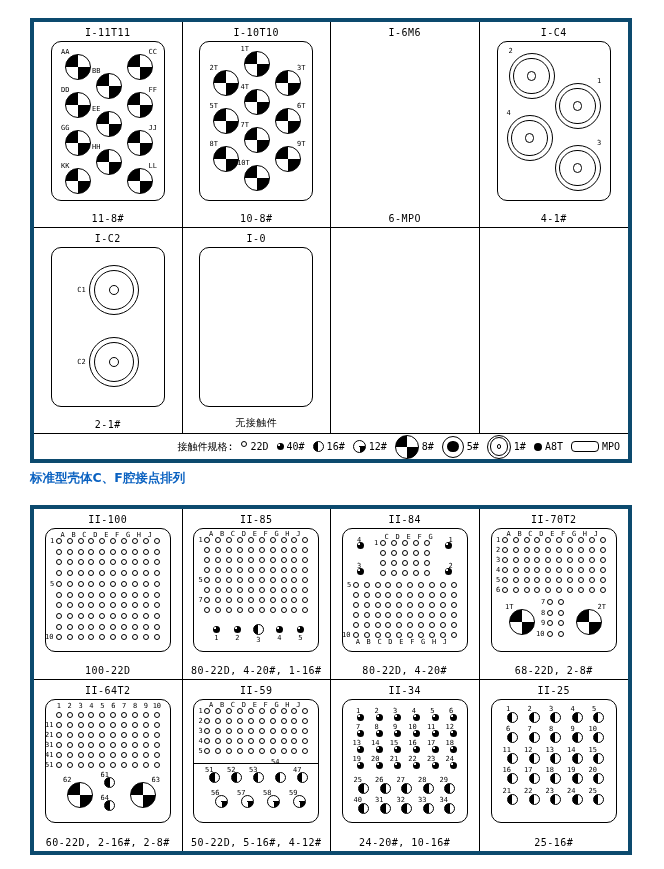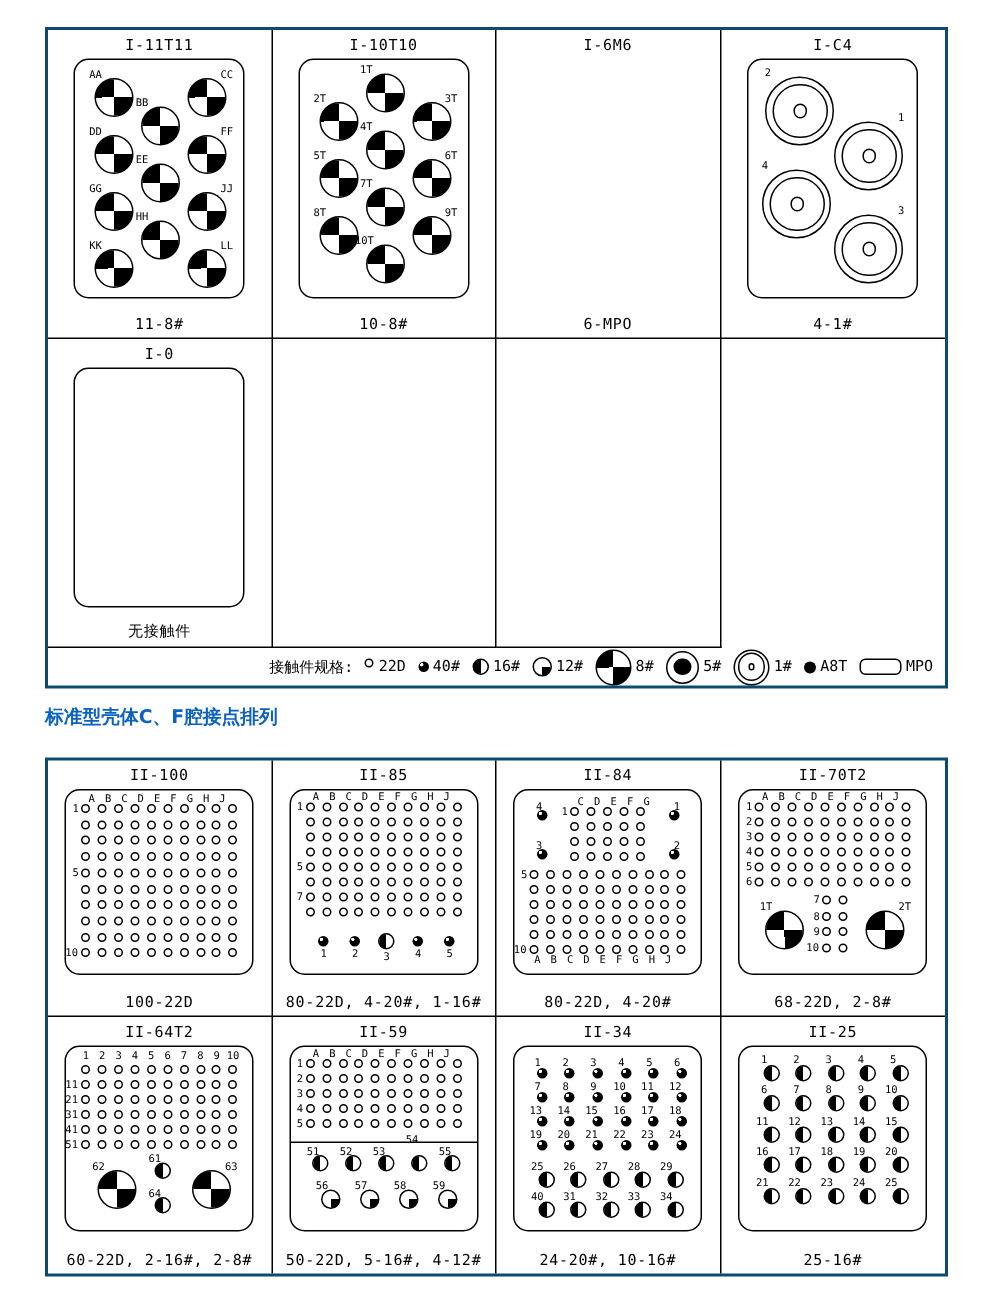--- a/index.html
+++ b/index.html
@@ -1,19 +1,19 @@
 <!DOCTYPE html>
 <html><head>
 <meta charset="utf-8">
 <style>
   html,body{margin:0;padding:0;background:#fff;}
   .page{position:relative;width:664px;height:869px;background:#fff;overflow:hidden;
         font-family:"DejaVu Sans",sans-serif;color:#000;}
   .ctable{position:absolute;left:30px;width:602px;display:grid;
-          grid-template-columns:repeat(4,1fr);border:2px solid #0c4a6e;background:#fff;box-sizing:border-box;}
+          grid-template-columns:repeat(4,1fr);border:4px solid #0c4a6e;background:#fff;box-sizing:border-box;}
   .t1{top:18px;}
   .t2{top:505px;}
   .cell{border-right:1px solid #000;border-bottom:1px solid #000;display:flex;flex-direction:column;
         align-items:center;padding:5px 0 3px;box-sizing:border-box;overflow:hidden;}
   .ctable .cell:nth-child(4n){border-right:none;}
   .t1 .cell{height:206px;}
   .t2 .cell{height:171px;}
   .t2 .cell:nth-child(n+5){border-bottom:none;}
   .cell-title{font-family:"DejaVu Sans Mono",monospace;font-size:10px;letter-spacing:.5px;}
   .face{position:relative;border:1px solid #000;border-radius:10px;background:#fff;margin-top:3px;flex:none;}
@@ -142,20 +142,38 @@
           </span>
           <span class="flbl tl" style="left: 12px; top: 74px;">4</span>
           <span class="sym c1big abs" style="left: 57px; top: 103px;">
             <span class="ring">
               <span class="cdot"></span>
             </span>
           </span>
           <span class="flbl tr" style="left: 100px; top: 104px;">3</span>
         </div>
         <div class="cell-caption">4-1#</div>
+      </div>
+      <div class="cell">
+        <div class="cell-title">I-C2</div>
+        <div class="face">
+          <span class="sym c1big abs" style="width: 50px; height: 50px; left: 37px; top: 17px;">
+            <span class="ring">
+              <span class="cdot"></span>
+            </span>
+          </span>
+          <span class="flbl l" style="left: 34px; top: 42px;">C1</span>
+          <span class="sym c1big abs" style="width: 50px; height: 50px; left: 37px; top: 89px;">
+            <span class="ring">
+              <span class="cdot"></span>
+            </span>
+          </span>
+          <span class="flbl l" style="left: 34px; top: 114px;">C2</span>
+        </div>
+        <div class="cell-caption">2-1#</div>
       </div>
       <div class="cell">
         <div class="cell-title">I-0</div>
         <div class="face"></div>
         <div class="cell-caption">无接触件</div>
       </div>
       <div class="cell"></div>
       <div class="cell"></div>
       <div class="legendrow" id="legend-row">
       <span class="lg-label">接触件规格:</span>
@@ -802,21 +820,21 @@
           <div class="hline" style="top: 63px;"></div>
           <span class="sym c16 abs" style="left: 14.5px; top: 71.5px;"></span>
           <span class="flbl tl" style="left: 17.5px; top: 72.5px;">51</span>
           <span class="sym c16 abs" style="left: 36.5px; top: 71.5px;"></span>
           <span class="flbl tl" style="left: 39.5px; top: 72.5px;">52</span>
           <span class="sym c16 abs" style="left: 58.5px; top: 71.5px;"></span>
           <span class="flbl tl" style="left: 61.5px; top: 72.5px;">53</span>
           <span class="sym c16 abs" style="left: 80.5px; top: 71.5px;"></span>
           <span class="flbl tl" style="left: 83.5px; top: 65px;">54</span>
           <span class="sym c16 abs" style="left: 102.5px; top: 71.5px;"></span>
-          <span class="flbl tl" style="left: 105.5px; top: 72.5px;">55</span>
+          <span class="flbl tl" style="left: 105.5px; top: 72.5px;">47</span>
           <span class="sym c12 abs" style="left: 20.5px; top: 94.5px;"></span>
           <span class="flbl tl" style="left: 23.5px; top: 95.5px;">56</span>
           <span class="sym c12 abs" style="left: 46.5px; top: 94.5px;"></span>
           <span class="flbl tl" style="left: 49.5px; top: 95.5px;">57</span>
           <span class="sym c12 abs" style="left: 72.5px; top: 94.5px;"></span>
           <span class="flbl tl" style="left: 75.5px; top: 95.5px;">58</span>
           <span class="sym c12 abs" style="left: 98.5px; top: 94.5px;"></span>
           <span class="flbl tl" style="left: 101.5px; top: 96px;">59</span>
         </div>
         <div class="cell-caption">50-22D, 5-16#, 4-12#</div>

